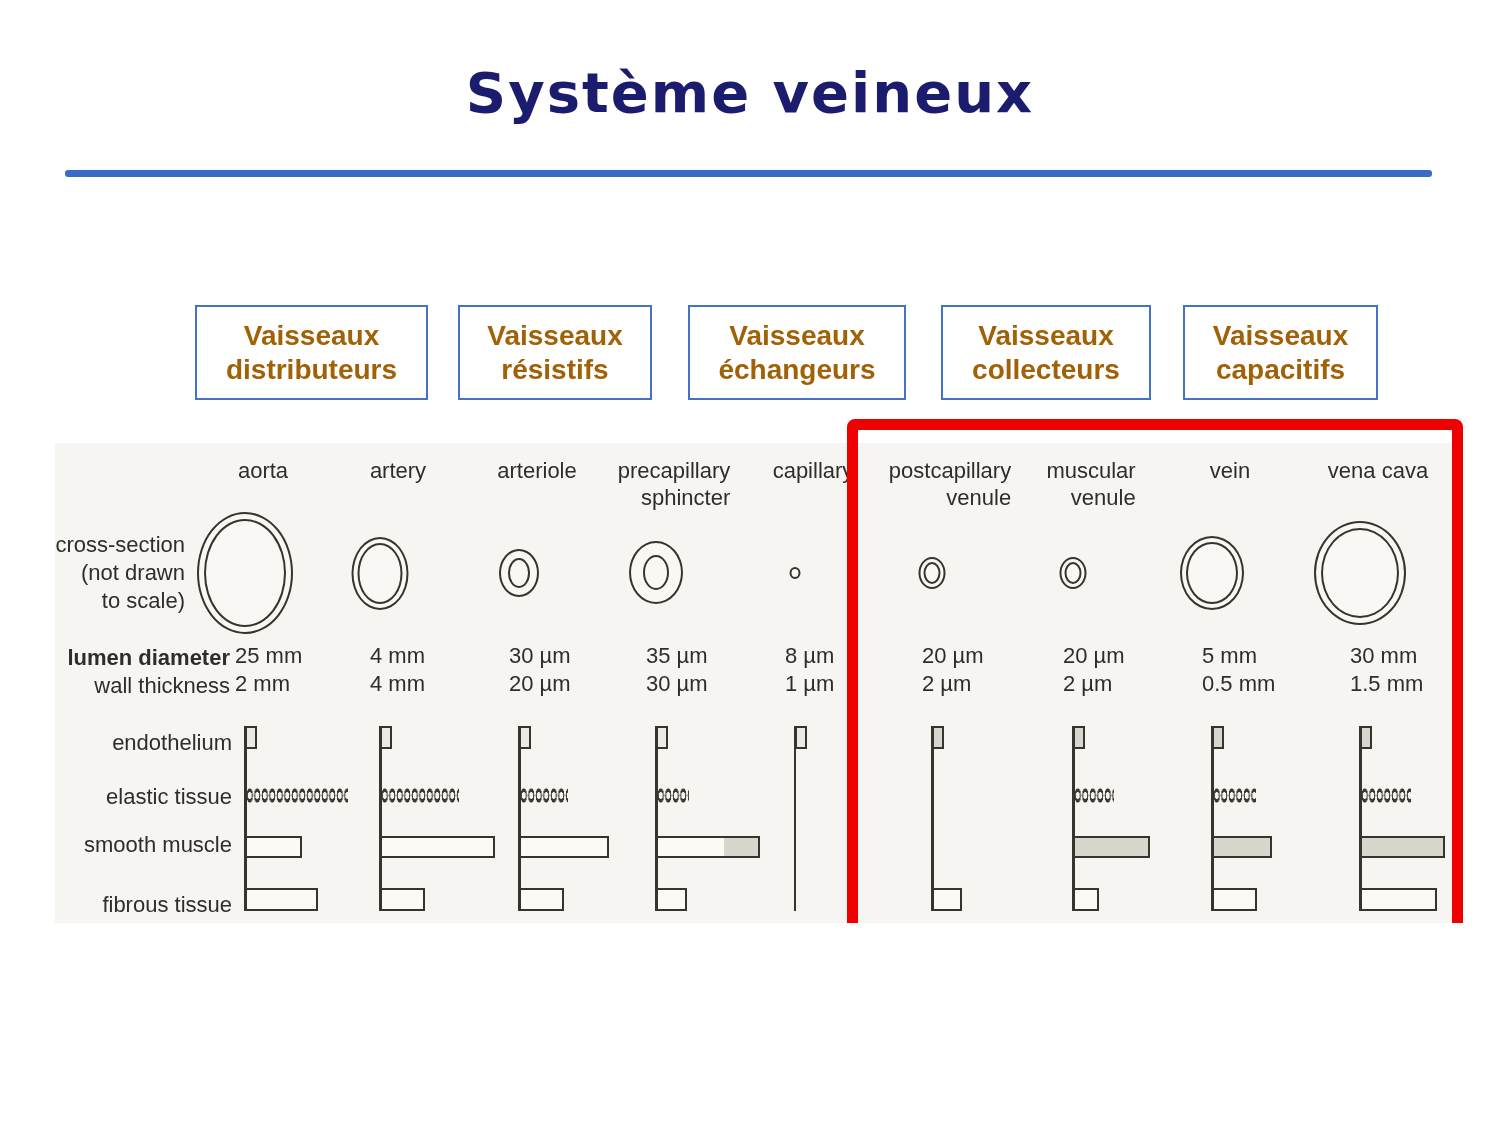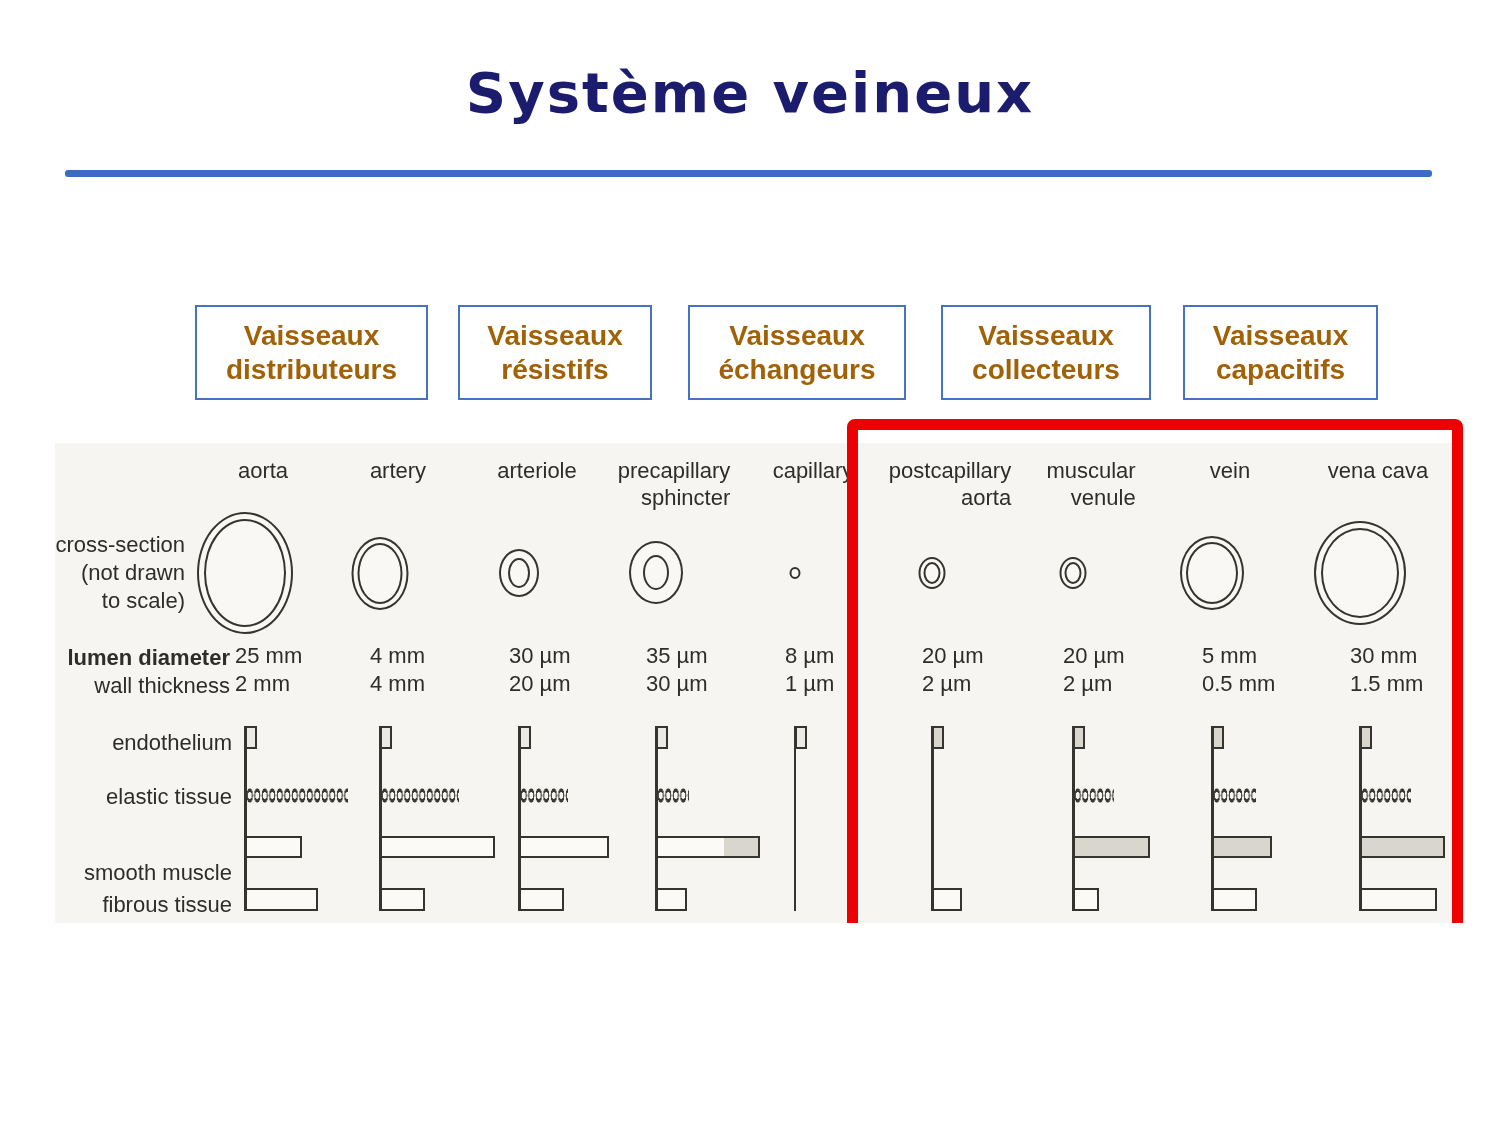--- a/index.html
+++ b/index.html
@@ -112,21 +112,21 @@
 
   <div class="figure">
 
     <div class="flabel" style="top:88px;right:1277px;">cross-section
 (not drawn
 to scale)</div>
     <div class="flabel" style="top:201px;right:1232px;font-weight:bold;">lumen diameter</div>
     <div class="flabel" style="top:229px;right:1232px;">wall thickness</div>
     <div class="flabel" style="top:286px;right:1230px;">endothelium</div>
     <div class="flabel" style="top:340px;right:1230px;">elastic tissue</div>
-    <div class="flabel" style="top:416px;right:1230px;">smooth muscle</div>
+    <div class="flabel" style="top:388px;right:1230px;">smooth muscle</div>
     <div class="flabel" style="top:448px;right:1230px;">fibrous tissue</div>
 
     <div class="vcol" style="left:190px;">
       <div class="v-name">aorta</div>
       <div class="v-circle" style="width:96px;height:122px;top:69px;">
           <div class="inner" style="inset:5px;"></div>
         </div>
       <div class="v-lumen">25 mm</div>
       <div class="v-wall">2 mm</div>
       <div class="axis"></div>
@@ -183,21 +183,21 @@
       <div class="v-name">capillary</div>
       <div class="v-circle" style="width:11px;height:12px;top:124px;border-width:2px;"></div>
       <div class="v-lumen">8 µm</div>
       <div class="v-wall">1 µm</div>
       <div class="axis thin"></div>
       <div class="endo"></div>
     </div>
 
     <div class="vcol" style="left:877px;">
       <div class="v-name">postcapillary
-aorta</div>
+venule</div>
       <div class="v-circle" style="width:27px;height:32px;top:114px;">
           <div class="inner" style="inset:3px;"></div>
         </div>
       <div class="v-lumen">20 µm</div>
       <div class="v-wall">2 µm</div>
       <div class="axis"></div>
       <div class="endo shaded"></div>
       <div class="fibrous" style="width:30px;"></div>
     </div>
 

